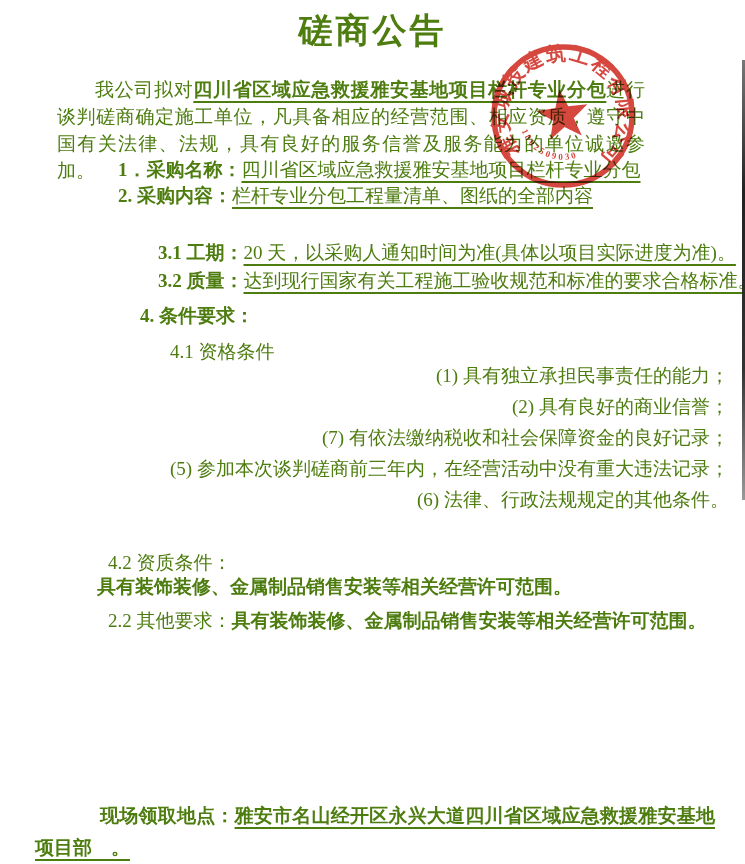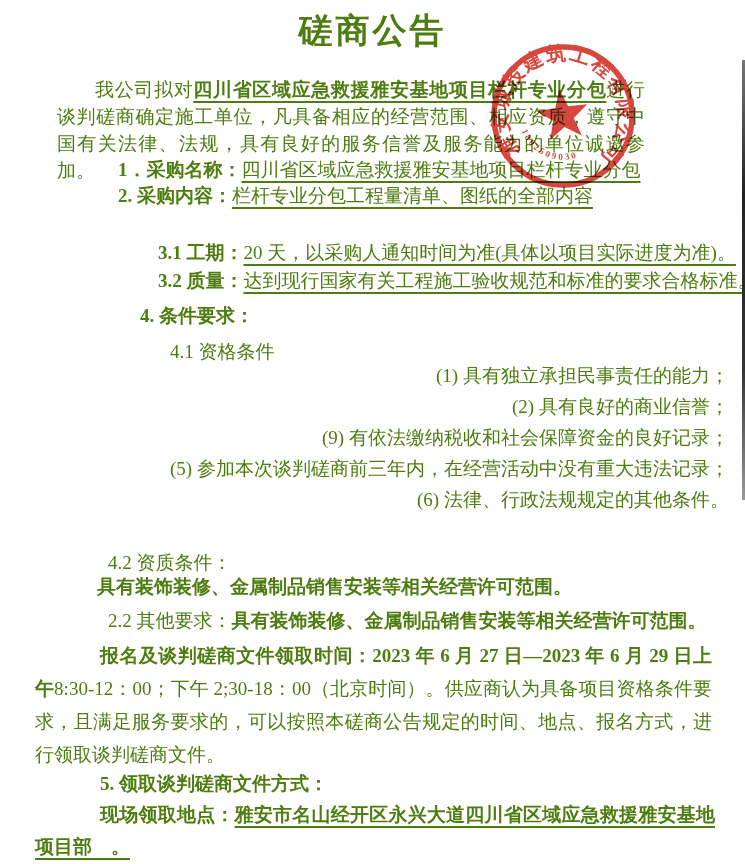--- a/index.html
+++ b/index.html
@@ -84,40 +84,36 @@
     <span class="b">3.2 质量：</span><span class="u">达到现行国家有关工程施工验收规范和标准的要求合格标准。</span>
   </div>
 
   <div class="abs line b" style="top:298px;left:140px;margin-top:6px;">4. 条件要求：</div>
 
   <div class="abs line" style="top:340px;left:170px;">4.1 资格条件</div>
 
   <div class="abs cond-list" style="top:360px;left:170px;text-align:right;">
     <div class="line">(1) 具有独立承担民事责任的能力；</div>
     <div class="line">(2) 具有良好的商业信誉；</div>
-    <div class="line">(9) 有依法缴纳税收和社会保障资金的良好记录；</div>
+    <div class="line">(7) 有依法缴纳税收和社会保障资金的良好记录；</div>
     <div class="line">(5) 参加本次谈判磋商前三年内，在经营活动中没有重大违法记录；</div>
     <div class="line">(6) 法律、行政法规规定的其他条件。</div>
   </div>
 
   <div class="abs line" style="top:551px;left:108px;">4.2 资质条件：</div>
 
   <div class="abs line b" style="top:575px;left:97px;">具有装饰装修、金属制品销售安装等相关经营许可范围。</div>
 
   <div class="abs line" style="top:609px;left:108px;">
     <span>2.2 其他要求：</span><span class="b">具有装饰装修、金属制品销售安装等相关经营许可范围。</span>
   </div>
 
-  <div class="abs flowpara" style="top:639px;left:35px;width:677px;text-indent:65px;">
-    <span class="b">报名及谈判磋商文件领取时间：</span><span class="b">2023 年 6 月 27 日—2023 年 6 月 29 日上午</span><span>8:30-12：00；下午 2;30-18：00（北京时间）。</span><span>供应商认为具备项目资格条件要求，且满足服务要求的，可以按照本磋商公告规定的时间、地点、报名方式，进行领取谈判磋商文件。</span>
-  </div>
 
-  <div class="abs line b" style="top:772px;left:100px;">5. 领取谈判磋商文件方式：</div>
 
-  <div class="abs flowpara b" style="top:800px;left:35px;width:680px;text-indent:65px;line-height:32px;font-family:Liberation Mono, monospace;">
+  <div class="abs flowpara b" style="top:800px;left:35px;width:680px;text-indent:65px;line-height:32px;">
     <span>现场领取地点：</span><span class="u2">雅安市名山经开区永兴大道四川省区域应急救援雅安基地项目部　。</span>
   </div>
 
   <div class="abs seal">
     <svg width="152" height="172" viewBox="0 0 152 172" xmlns="http://www.w3.org/2000/svg">
       <defs>
         <path id="sealTextArc" d="M 36.4,125.6 A 56,56 0 1 1 115.6,125.6" fill="none"></path>
         <path id="sealNumArc" d="M 32.7,93.6 A 44,44 0 0 0 119.3,93.6" fill="none"></path>
       </defs>
       <circle cx="76" cy="86" r="69" fill="none" stroke="#d2342a" stroke-width="5.5"></circle>

